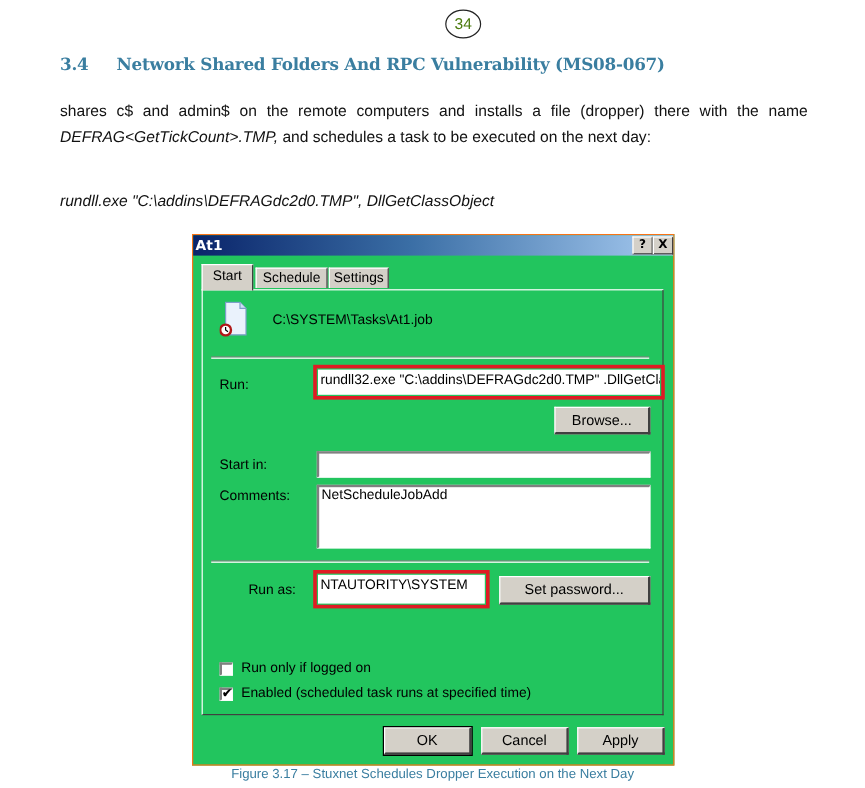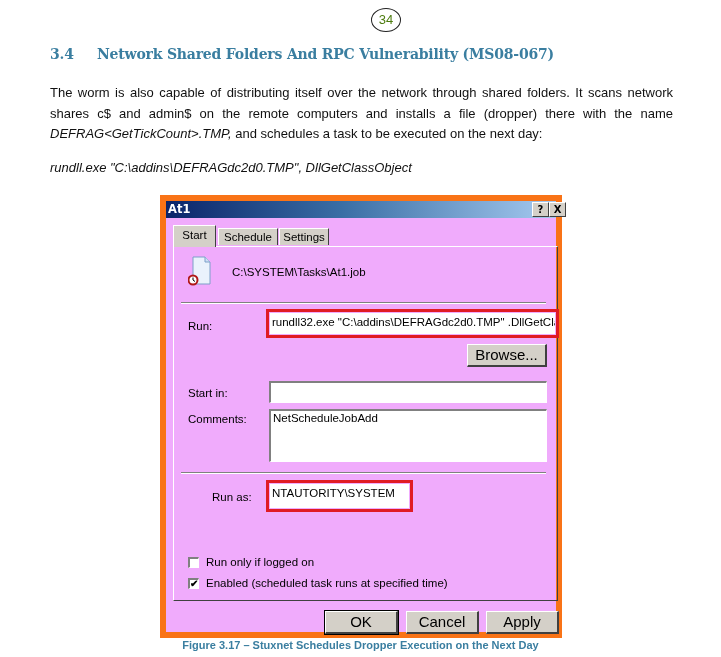--- a/index.html
+++ b/index.html
@@ -25,22 +25,22 @@
     line-height: 20.5px; text-align: justify;
   }
   .para .last { text-align: left; }
   .code-line {
     position: absolute; left: 50px; top: 160px;
     font-family: "Liberation Sans", sans-serif; font-style: italic; font-size: 13px; color: #111;
   }
   
   .dialog {
     position: absolute; left: 160px; top: 195px; width: 402px; height: 443px;
-    background: #f0abfc; box-sizing: border-box;
-    border: 6px solid #f97316;
+    background: #22c55e; box-sizing: border-box;
+    border: 1px solid #f97316;
   }
   .titlebar {
     position: absolute; left: 0; top: 0; right: 0; height: 17px;
     background: linear-gradient(to right, #0a246a 0%, #3a6ea5 45%, #a6caf0 100%);
   }
   .titlebar .title {
     position: absolute; left: 2px; top: 1px; color: #fff; font-weight: bold;
     font-size: 11.5px; font-family: "DejaVu Sans", sans-serif;
   }
   .tb-btn {
@@ -82,49 +82,48 @@
     border-top: 2px solid #808080; border-left: 2px solid #808080;
     border-right: 1px solid #fff; border-bottom: 1px solid #fff;
     font-size: 11.5px; font-family: "Liberation Sans", sans-serif; color: #000;
     padding: 1px 2px; white-space: nowrap; overflow: hidden;
   }
   .highlight { position: absolute; border: 3px solid #e01b24; box-sizing: border-box; }
   .btn {
     position: absolute; background: #d4d0c8; box-sizing: border-box;
     border-top: 1px solid #fff; border-left: 1px solid #fff;
     border-right: 2px solid #404040; border-bottom: 2px solid #404040;
-    font-size: 15px; font-family: "Liberation Sans", sans-serif; color: #000;
+    font-size: 12px; font-family: "Liberation Sans", sans-serif; color: #000;
     text-align: center;
   }
   .btn.default { outline: 1px solid #000; }
   .chk {
     position: absolute; width: 11px; height: 11px; background: #fff; box-sizing: border-box;
     border-top: 2px solid #808080; border-left: 2px solid #808080;
     border-right: 1px solid #fff; border-bottom: 1px solid #fff;
     font-size: 10px; line-height: 8px; text-align: center; font-weight: bold; color: #000;
   }
   .file-icon {
     position: absolute; left: 22px; top: 55px; width: 24px; height: 30px;
   }
   .caption {
     position: absolute; left: 0; width: 721px; top: 639px; text-align: center;
-    font-family: "Liberation Sans", sans-serif; font-weight: bold; font-size: 11px; color: #3a7ea0;
+    font-family: "Liberation Sans", sans-serif; font-weight: normal; font-size: 11px; color: #3a7ea0;
   }
 </style>
 </head>
 <body>
 
 <div class="page-number">34</div>
 
 <div class="heading">
   <span class="num">3.4</span><span>Network Shared Folders And RPC Vulnerability (MS08-067)</span>
 </div>
 
 <div class="para">
-  <div style="text-align:justify;text-align-last:justify;">The worm is also capable of distributing itself over the network through shared folders. It scans network</div>
   <div style="text-align:justify;text-align-last:justify;">shares c$ and admin$ on the remote computers and installs a file (dropper) there with the name</div>
   <div class="last"><i>DEFRAG&lt;GetTickCount&gt;.TMP,</i><span> and schedules a task to be executed on the next day:</span></div>
 </div>
 
 <div class="code-line">rundll.exe "C:\addins\DEFRAGdc2d0.TMP", DllGetClassObject</div>
 
 <div class="dialog">
   <div class="titlebar">
     <span class="title">At1</span>
     <div class="tb-btn tb-help">?</div>
@@ -160,20 +159,21 @@
 
   <span class="lbl" style="left:22px;top:212px;">Comments:</span>
   <div class="field" style="left:103px;top:208px;width:278px;height:53px;white-space:normal;">NetScheduleJobAdd</div>
 
   <div class="sep" style="top:271px;"></div>
 
   <span class="lbl" style="left:22px;top:290px;padding-left:24px;">Run as:</span>
   <div class="highlight" style="left:100px;top:279px;width:147px;height:32px;"></div>
   <div class="field" style="left:104px;top:283px;width:139px;height:24px;border:none;padding-top:3px;">NTAUTORITY\SYSTEM</div>
 
+  <div class="btn" style="left:255px;top:284px;width:126px;height:24px;line-height:21px;">Set password...</div>
 
   <div class="chk" style="left:22px;top:356px;"></div>
   <span class="lbl" style="left:40px;top:355px;">Run only if logged on</span>
 
   <div class="chk" style="left:22px;top:377px;">✔</div>
   <span class="lbl" style="left:40px;top:376px;">Enabled (scheduled task runs at specified time)</span>
 
   <div class="btn default" style="left:159px;top:410px;width:73px;height:23px;line-height:20px;">OK</div>
   <div class="btn" style="left:240px;top:410px;width:73px;height:23px;line-height:20px;">Cancel</div>
   <div class="btn" style="left:320px;top:410px;width:73px;height:23px;line-height:20px;">Apply</div>

